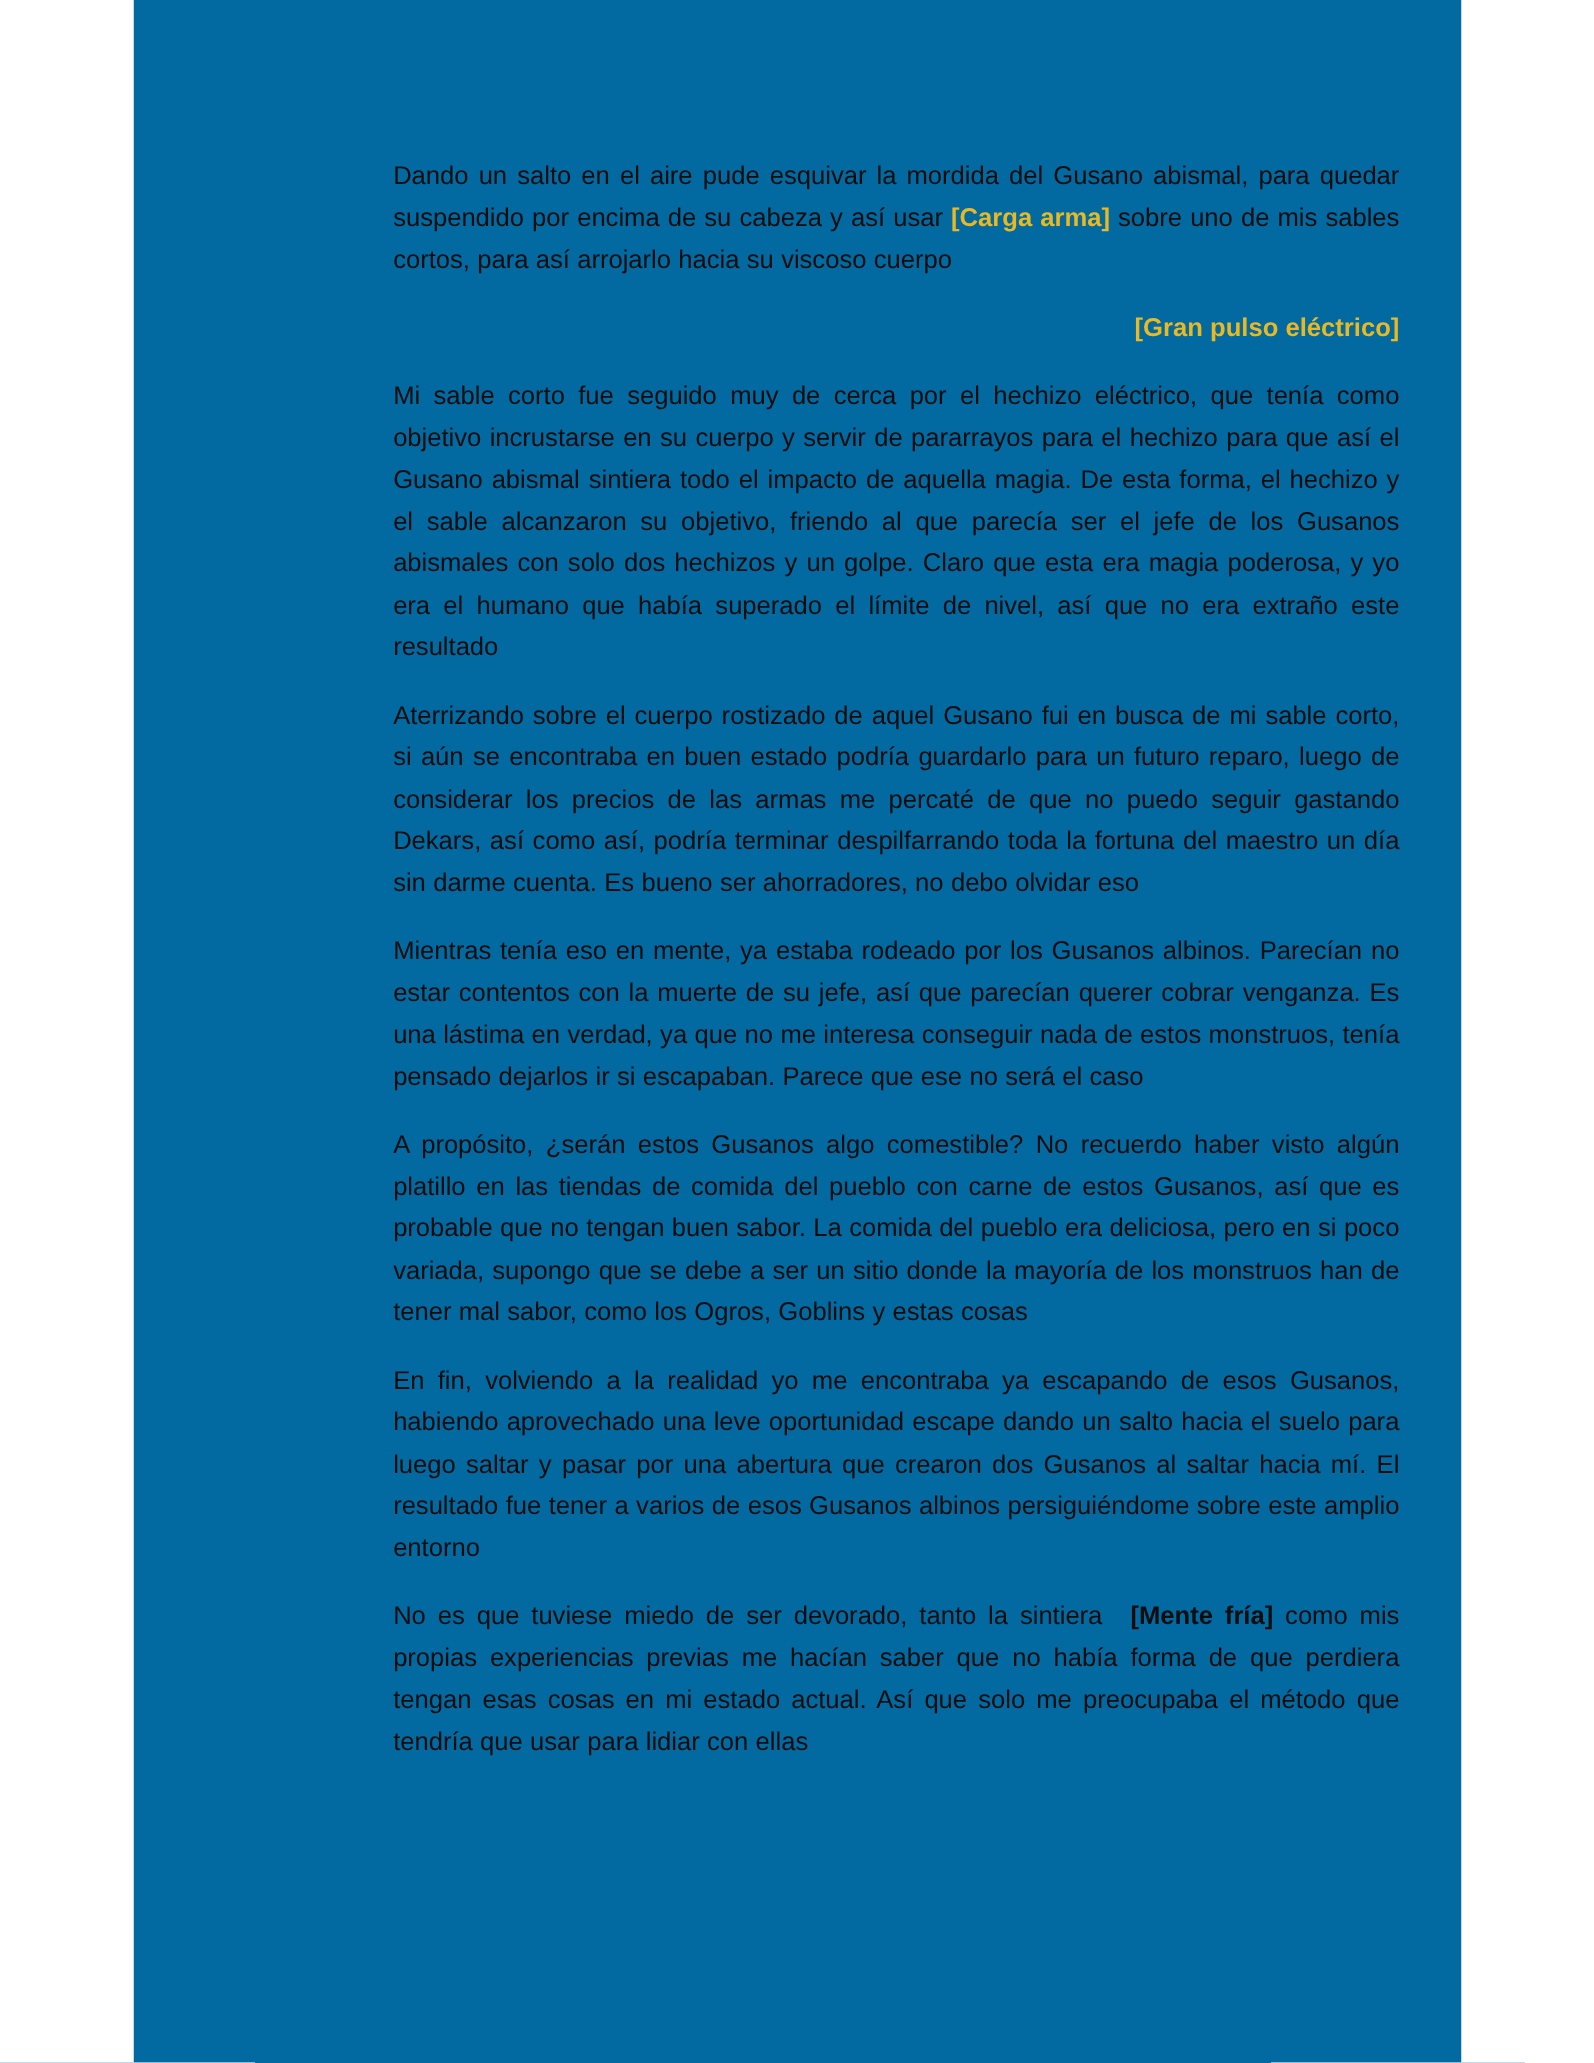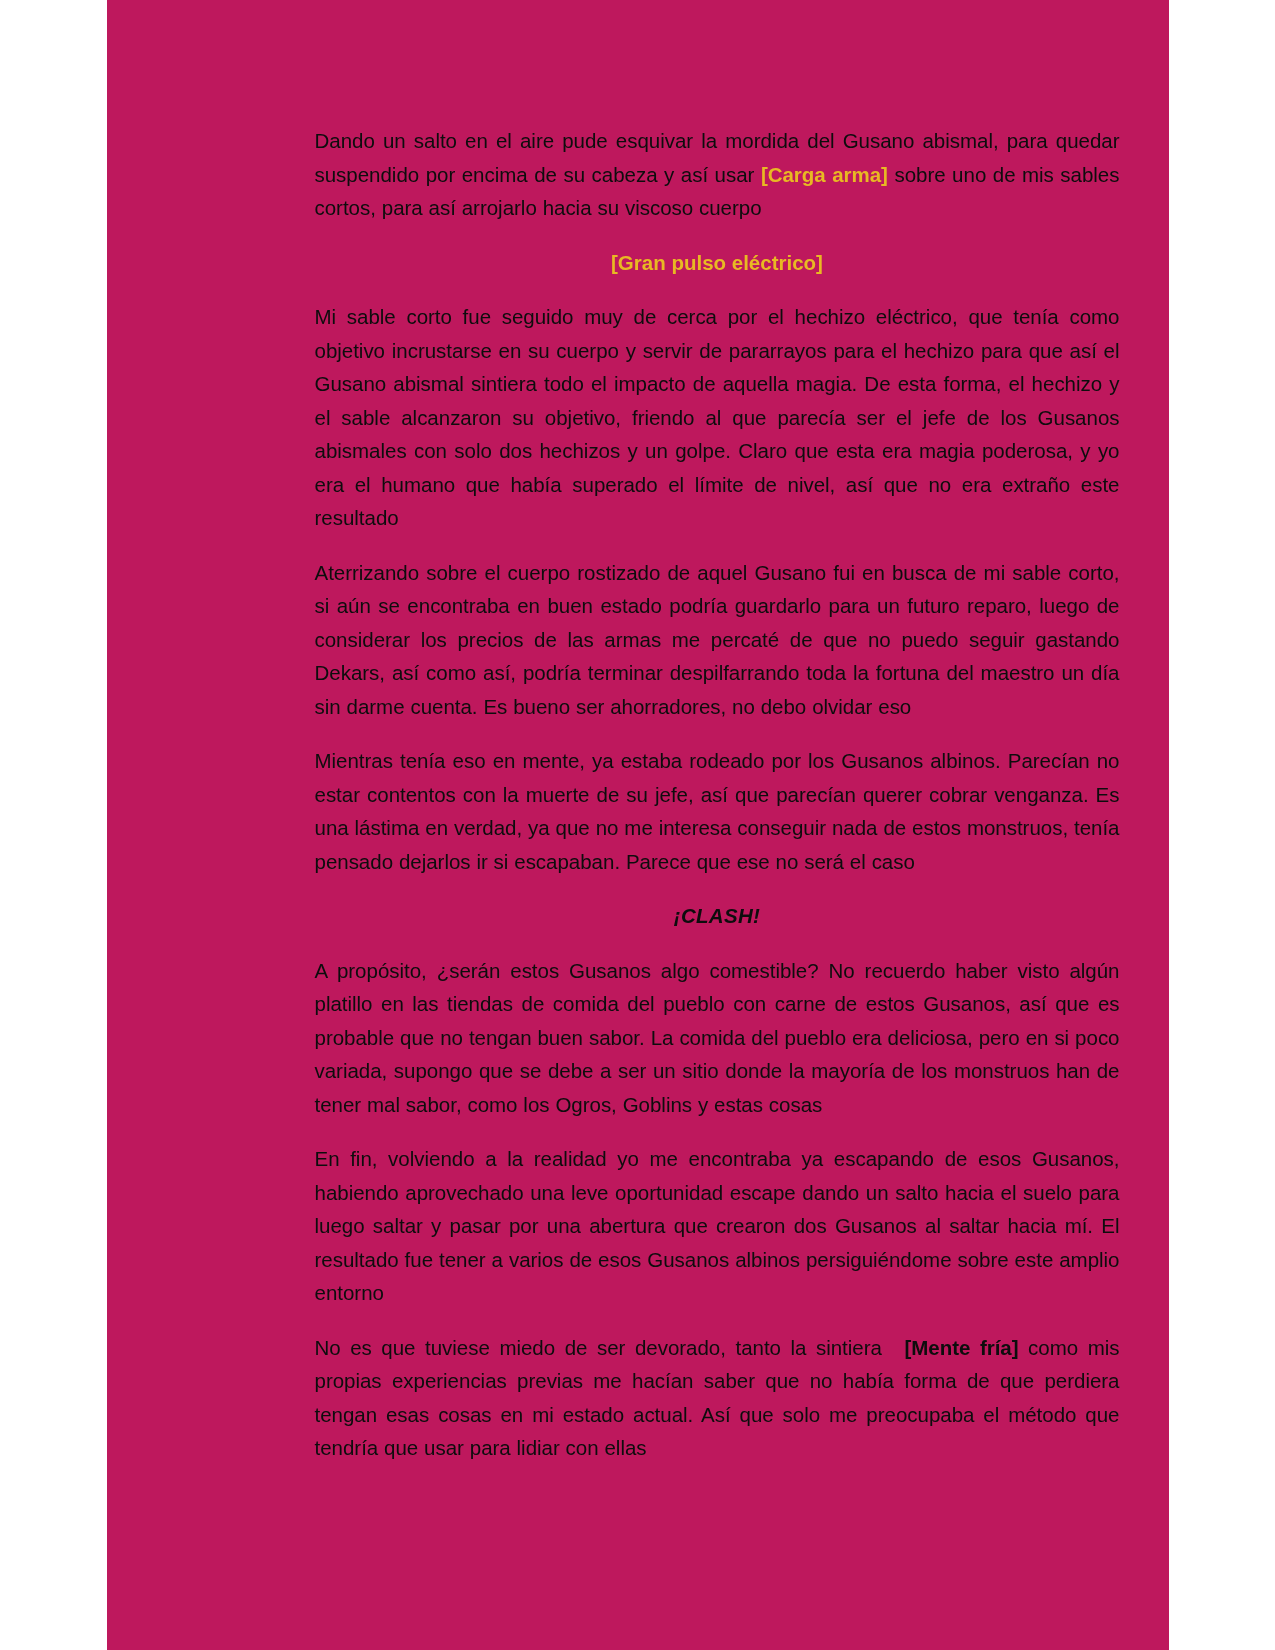--- a/index.html
+++ b/index.html
@@ -7,21 +7,21 @@
     padding: 0;
     background: #ffffff;
   }
   body {
     font-family: "Liberation Sans", "DejaVu Sans", sans-serif;
   }
   .page {
     position: relative;
     width: 1062px;
     height: 1650px;
-    background: #be185d;
+    background: #0369a1;
     margin: 0 auto;
     overflow: hidden;
   }
   .content {
     position: absolute;
     left: 208px;
     top: 124px;
     width: 805px;
   }
   p.body-par {
@@ -41,21 +41,21 @@
     color: #e8b923;
     font-weight: bold;
   }
   .tag-bold {
     font-weight: bold;
     color: #0d0d0d;
     padding-left: 13px;
   }
   h2.heading-center {
     margin: 16px 0 21px 0;
-    text-align: center;
+    text-align: right;
     font-size: 20.5px;
     line-height: 33.5px;
     font-weight: bold;
   }
   h2.gold {
     color: #e8b923;
   }
   h2.clash {
     color: #0d0d0d;
     font-style: italic;
@@ -74,21 +74,20 @@
     <p class="body-par"><span>Dando un salto en el aire pude esquivar la mordida del Gusano abismal, para quedar suspendido por encima de su cabeza y así usar </span><span class="tag-gold">[Carga arma]</span><span> sobre uno de mis sables cortos, para así arrojarlo hacia su viscoso cuerpo</span></p>
 
     <h2 class="heading-center gold spacer-top-gold">[Gran pulso eléctrico]</h2>
 
     <p class="body-par">Mi sable corto fue seguido muy de cerca por el hechizo eléctrico, que tenía como objetivo incrustarse en su cuerpo y servir de pararrayos para el hechizo para que así el Gusano abismal sintiera todo el impacto de aquella magia. De esta forma, el hechizo y el sable alcanzaron su objetivo, friendo al que parecía ser el jefe de los Gusanos abismales con solo dos hechizos y un golpe. Claro que esta era magia poderosa, y yo era el humano que había superado el límite de nivel, así que no era extraño este resultado</p>
 
     <p class="body-par">Aterrizando sobre el cuerpo rostizado de aquel Gusano fui en busca de mi sable corto, si aún se encontraba en buen estado podría guardarlo para un futuro reparo, luego de considerar los precios de las armas me percaté de que no puedo seguir gastando Dekars, así como así, podría terminar despilfarrando toda la fortuna del maestro un día sin darme cuenta. Es bueno ser ahorradores, no debo olvidar eso</p>
 
     <p class="body-par">Mientras tenía eso en mente, ya estaba rodeado por los Gusanos albinos. Parecían no estar contentos con la muerte de su jefe, así que parecían querer cobrar venganza. Es una lástima en verdad, ya que no me interesa conseguir nada de estos monstruos, tenía pensado dejarlos ir si escapaban. Parece que ese no será el caso</p>
 
-    <h2 class="heading-center clash spacer-clash">¡CLASH!</h2>
 
 
     <p class="body-par">A propósito, ¿serán estos Gusanos algo comestible? No recuerdo haber visto algún platillo en las tiendas de comida del pueblo con carne de estos Gusanos, así que es probable que no tengan buen sabor. La comida del pueblo era deliciosa, pero en si poco variada, supongo que se debe a ser un sitio donde la mayoría de los monstruos han de tener mal sabor, como los Ogros, Goblins y estas cosas</p>
 
     <p class="body-par">En fin, volviendo a la realidad yo me encontraba ya escapando de esos Gusanos, habiendo aprovechado una leve oportunidad escape dando un salto hacia el suelo para luego saltar y pasar por una abertura que crearon dos Gusanos al saltar hacia mí. El resultado fue tener a varios de esos Gusanos albinos persiguiéndome sobre este amplio entorno</p>
 
     <p class="body-par"><span>No es que tuviese miedo de ser devorado, tanto la sintiera </span><span class="tag-bold">[Mente fría]</span><span> como mis propias experiencias previas me hacían saber que no había forma de que perdiera tengan esas cosas en mi estado actual. Así que solo me preocupaba el método que tendría que usar para lidiar con ellas</span></p>
 
 
   </div>

